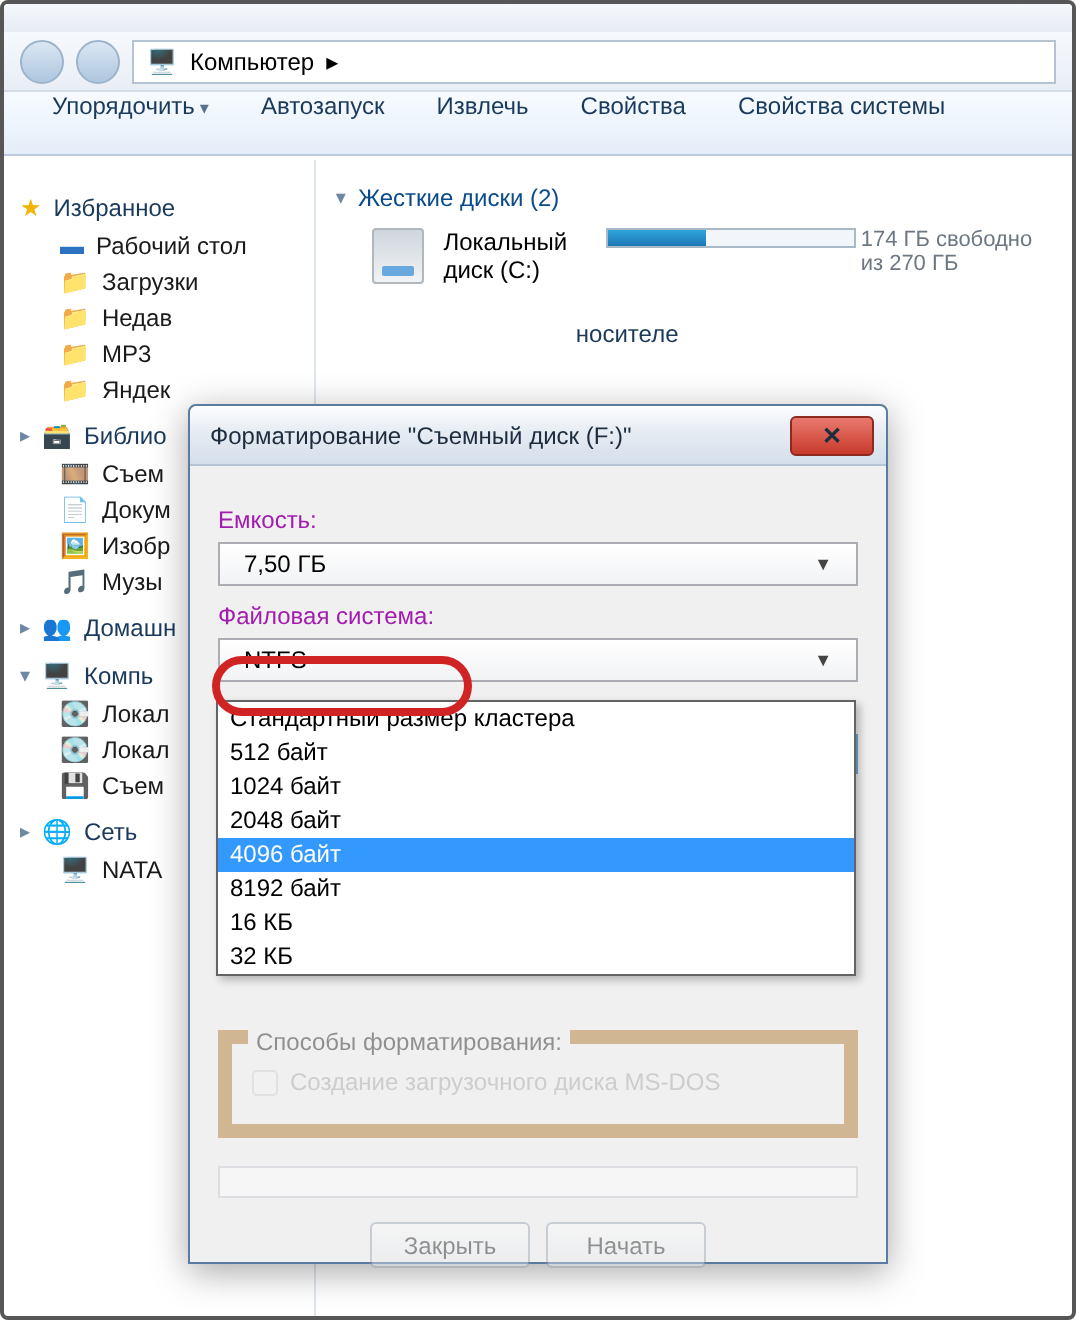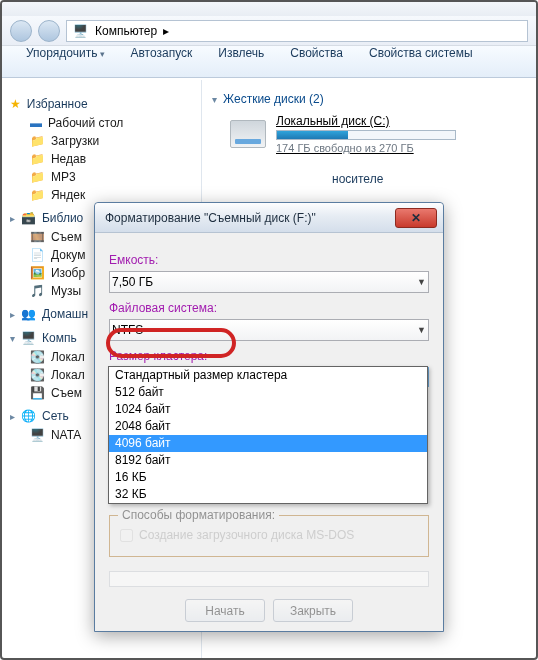--- a/index.html
+++ b/index.html
@@ -17,48 +17,48 @@
   .drop::after{content:" ▾"; font-size:9px; opacity:.7;}
   .body { position:absolute; top:78px; bottom:0; left:0; right:0; display:flex;}
   .sidebar { width:200px; border-right:1px solid #dfe6ee; padding:10px 6px; overflow:hidden;}
   .grp-h { display:flex; align-items:center; gap:6px; color:#1a3a5c; padding:3px 2px; margin-top:4px;}
   .item { display:flex; align-items:center; gap:6px; padding:2px 2px 2px 22px; color:#1a1a1a; white-space:nowrap;}
   .content { flex:1; padding:12px 10px 10px 10px;}
   .sect-h{ color:#0a4b8c; display:flex; align-items:center; gap:6px; margin-bottom:8px;}
   .disk-row{display:flex;gap:10px;align-items:center;margin-left:18px;}
   .disk-ico{width:36px;height:28px;background:linear-gradient(#cfd6dc,#f1f3f5);border:1px solid #b0b8be;border-radius:2px;position:relative;}
   .disk-ico::after{content:"";position:absolute;left:4px;right:4px;bottom:3px;height:5px;background:#68a8de;border-radius:1px;}
-  .disk-meta{display:flex;flex-direction:column;gap:2px;text-decoration:underline;}
+  .disk-meta{display:flex;flex-direction:row;gap:2px;}
   .bar{width:180px;height:10px;border:1px solid #a9b9c8;background:#f2f6fa;position:relative;}
   .bar>span{position:absolute;left:0;top:0;bottom:0;width:40%;background:linear-gradient(#2fa3db,#1e79b4);}
   .disk-sub{color:#6d7782;font-size:11px;}
   .content .cut{color:#1a3a5c;margin-top:18px;}
   
   
   .dlg { position:absolute; left:92px; top:200px; width:350px; height:430px; background:#f0f0f0; border:1px solid #5a7ca0; box-shadow:0 4px 18px rgba(0,0,0,.35); border-radius:4px 4px 0 0; overflow:visible;}
   .dlg-title{height:30px;background:linear-gradient(#fdfdfe,#e6ecf3 45%,#d4deeb);display:flex;align-items:center;justify-content:space-between;padding:0 6px 0 10px;border-bottom:1px solid #b6c3d2;border-radius:4px 4px 0 0;}
   .dlg-title span{color:#1d2d3e;}
   .close-btn{width:42px;height:20px;background:linear-gradient(#e9796e,#c83a2c);border:1px solid #8d2a20;border-radius:3px;display:flex;align-items:center;justify-content:center;color:#fff;font-weight:bold;}
   .dlg-body{padding:12px 14px 10px 14px;}
   .lbl{display:block;margin:8px 0 4px 0;color:#a21caf;}
-  .combo{width:100%;height:22px;border:1px solid #abadb3;background:linear-gradient(#fff,#f2f3f5);display:flex;align-items:center;justify-content:space-between;padding:0 2px;gap:16px;}
+  .combo{width:100%;height:22px;border:1px solid #abadb3;background:linear-gradient(#fff,#f2f3f5);display:flex;align-items:center;justify-content:space-between;padding:0 12px;gap:16px;}
   .combo .arr{font-size:9px;color:#444;}
   .combo.open{height:20px;background:linear-gradient(#d6ecfb,#a7d3f3);border-color:#6fa8d8;}
-  .group{border:1px solid #a16207;margin-top:10px;padding:8px 10px 10px 10px;position:relative;background:#f0f0f0;}
+  .group{border:7px solid #a16207;margin-top:10px;padding:8px 10px 10px 10px;position:relative;background:#f0f0f0;}
   .group .legend{position:absolute;top:-8px;left:8px;background:#f0f0f0;padding:0 4px;}
   .chk{display:flex;align-items:center;gap:6px;margin:4px 0;}
   .chk input{width:13px;height:13px;}
   .chk.dis{color:#9b9b9b;}
   .prog{height:16px;border:1px solid #bfc5cd;background:#fff;margin-top:14px;}
   .btnrow{display:flex;justify-content:center;gap:8px;margin-top:12px;}
   .btn{min-width:80px;height:23px;border:1px solid #8e9aab;background:linear-gradient(#fdfdfd,#e4e9ef);border-radius:3px;display:flex;align-items:center;justify-content:center;}
   
   .circle-mark{position:absolute;left:104px;top:326px;width:130px;height:30px;border:4px solid #d02424;border-radius:16px;z-index:30;pointer-events:none;}
   
-  .dropdown{position:absolute;left:106px;top:364px;width:320px;background:#fff;border:1px solid #646464;z-index:20;box-shadow:2px 2px 4px rgba(0,0,0,.25);}
+  .dropdown{position:absolute;left:106px;top:348px;width:320px;background:#fff;border:1px solid #646464;z-index:20;box-shadow:2px 2px 4px rgba(0,0,0,.25);}
   .dropdown .opt{padding:1px 6px;line-height:15px;font-size:12px;color:#000;}
   .dropdown .opt.sel{background:#3399ff;color:#fff;}
   
   .star{color:#f5b301;}
   .fold{color:#f0c24b;}
   .blue{color:#2a73c0;}
   .grn{color:#39a23b;}
   .pur{color:#7a4fa0;}
   .tri-r::before{content:"▸ ";color:#6c88a3;font-size:10px;}
   .tri-d::before{content:"▾ ";color:#6c88a3;font-size:10px;}
@@ -212,24 +212,24 @@
       <div class="group">
         <span class="legend">Способы форматирования:</span>
         <label class="chk dis">
             <input type="checkbox" disabled="" style="">
             <span>Создание загрузочного диска MS-DOS</span>
           </label>
       </div>
       <div class="prog"></div>
       <div class="btnrow">
         <div class="btn">
-            <span>Начать</span>
+            <span>Закрыть</span>
           </div>
         <div class="btn">
-            <span>Закрыть</span>
+            <span>Начать</span>
           </div>
       </div>
     </div>
   </div>
 </div>
 
 <div class="dropdown" id="cluster-dd">
     <div class="opt">Стандартный размер кластера</div>
     <div class="opt">512 байт</div>
     <div class="opt">1024 байт</div>

